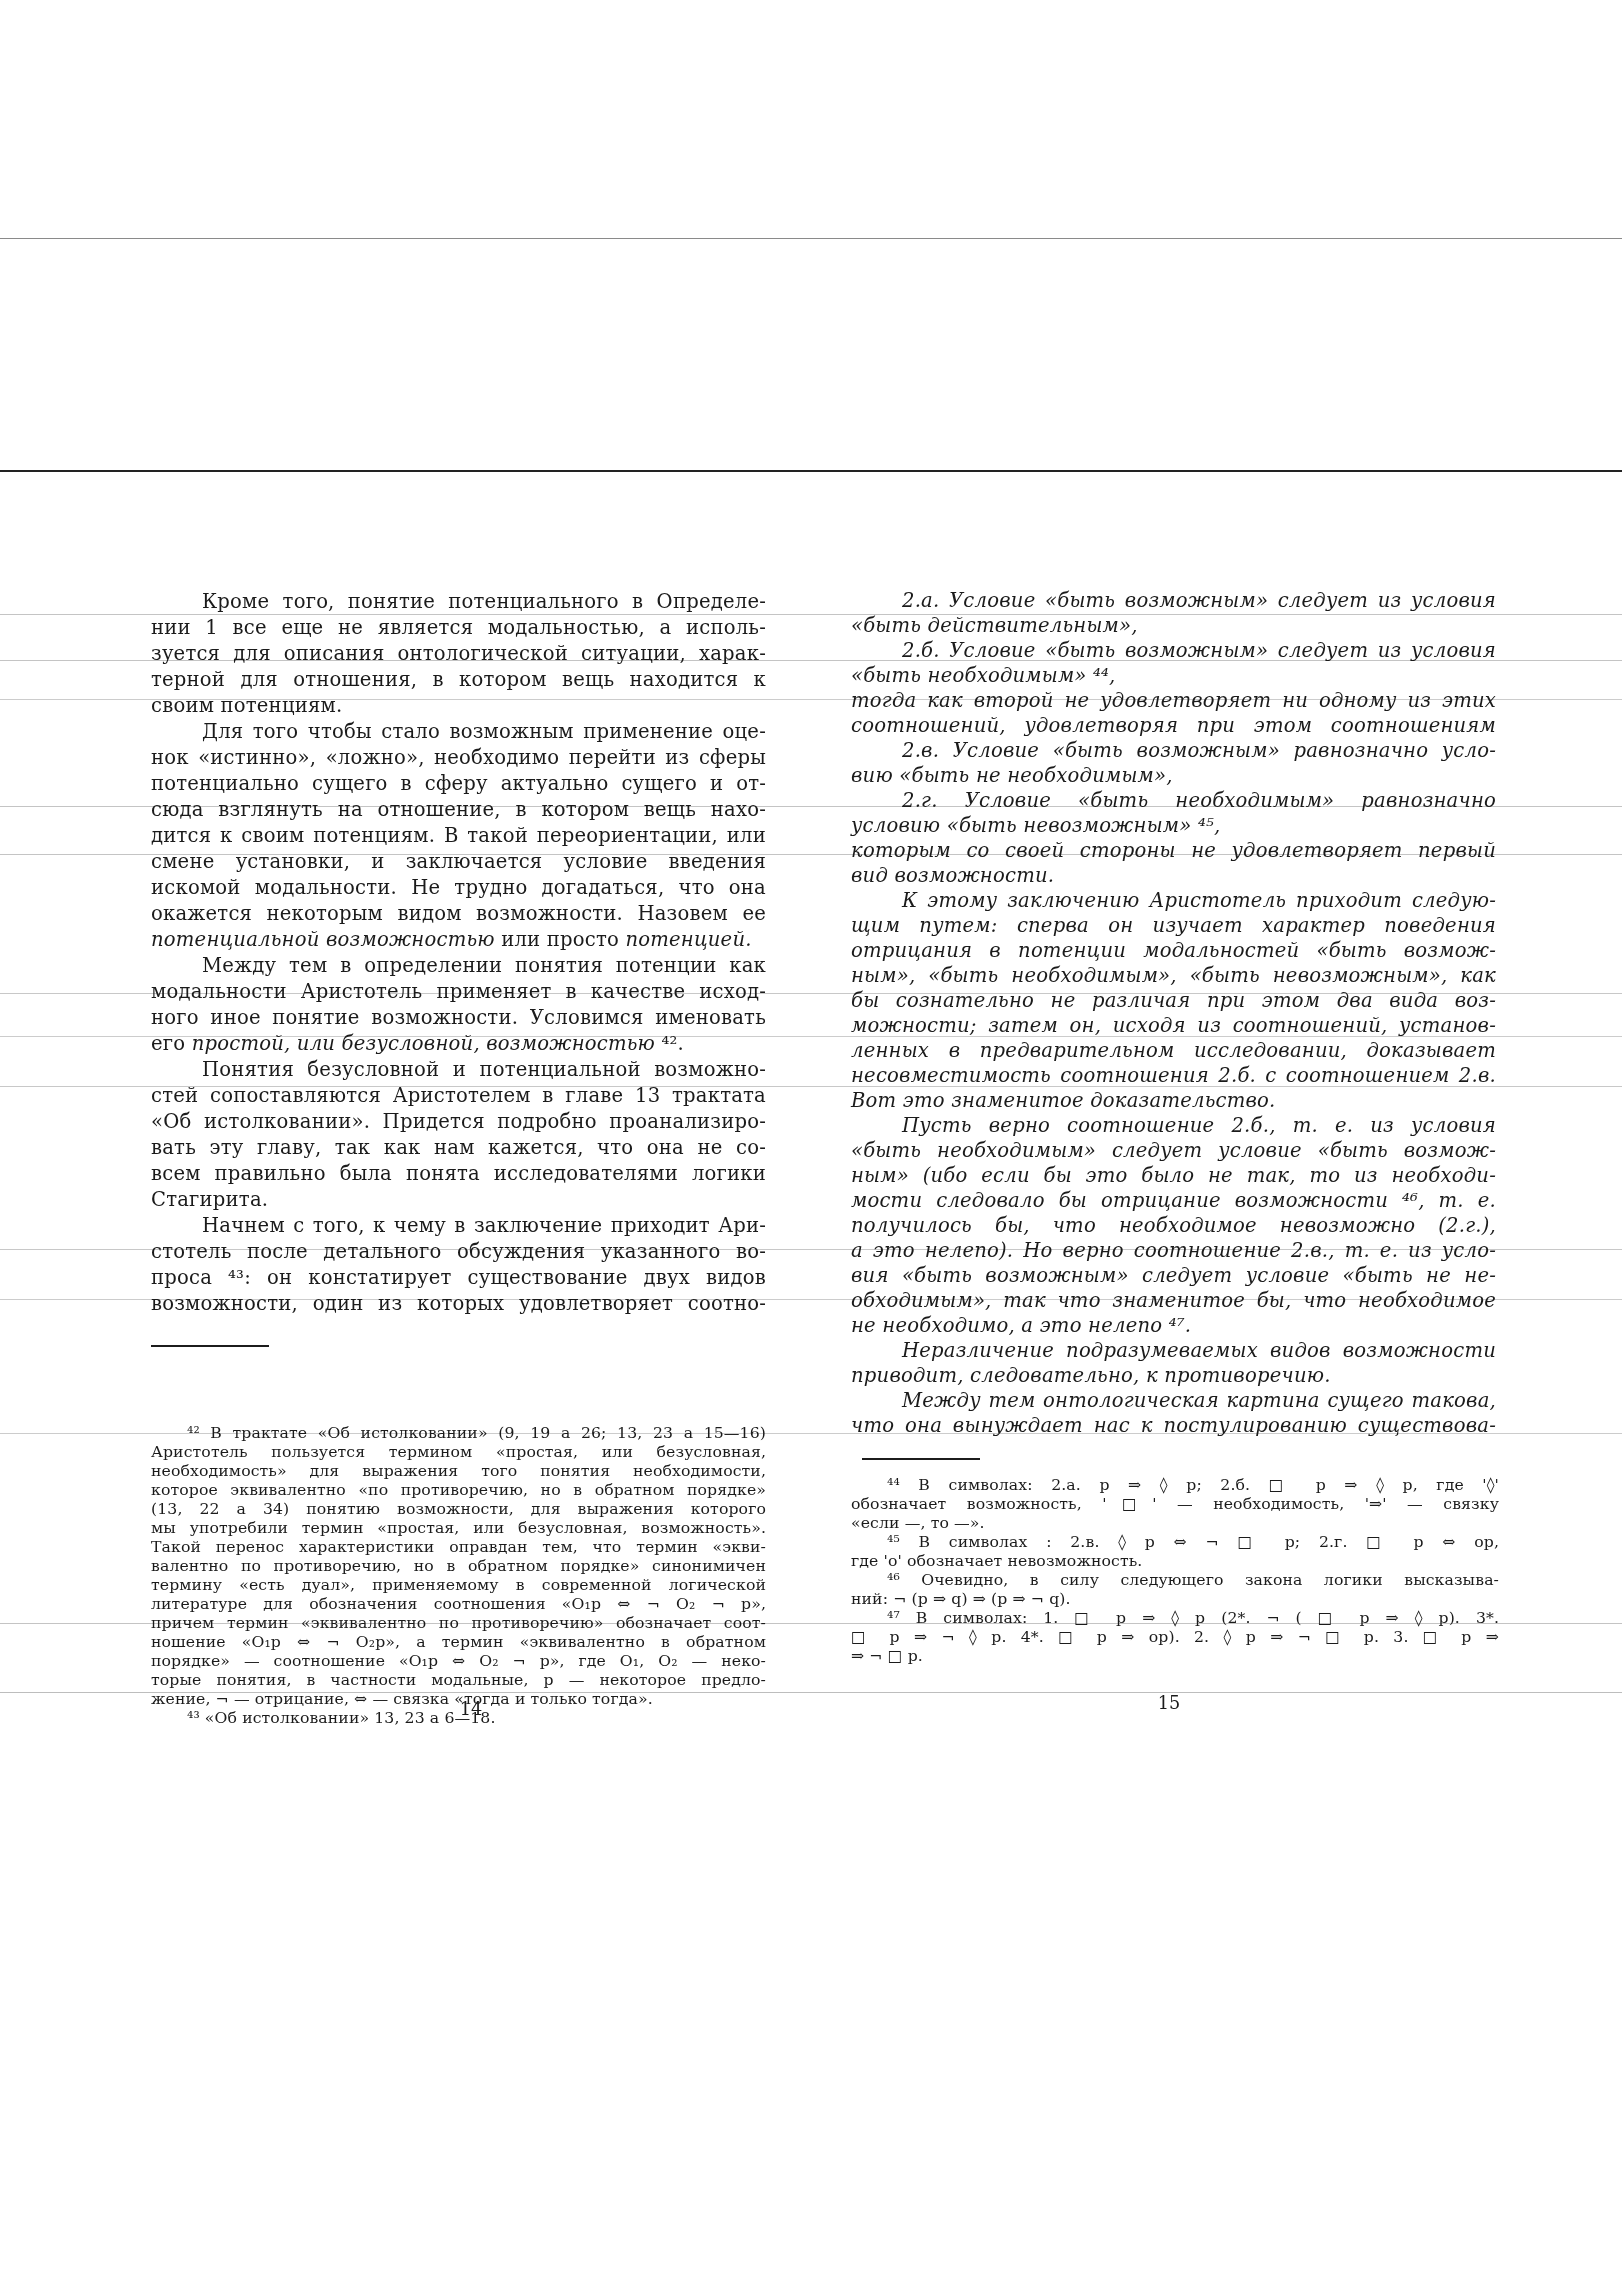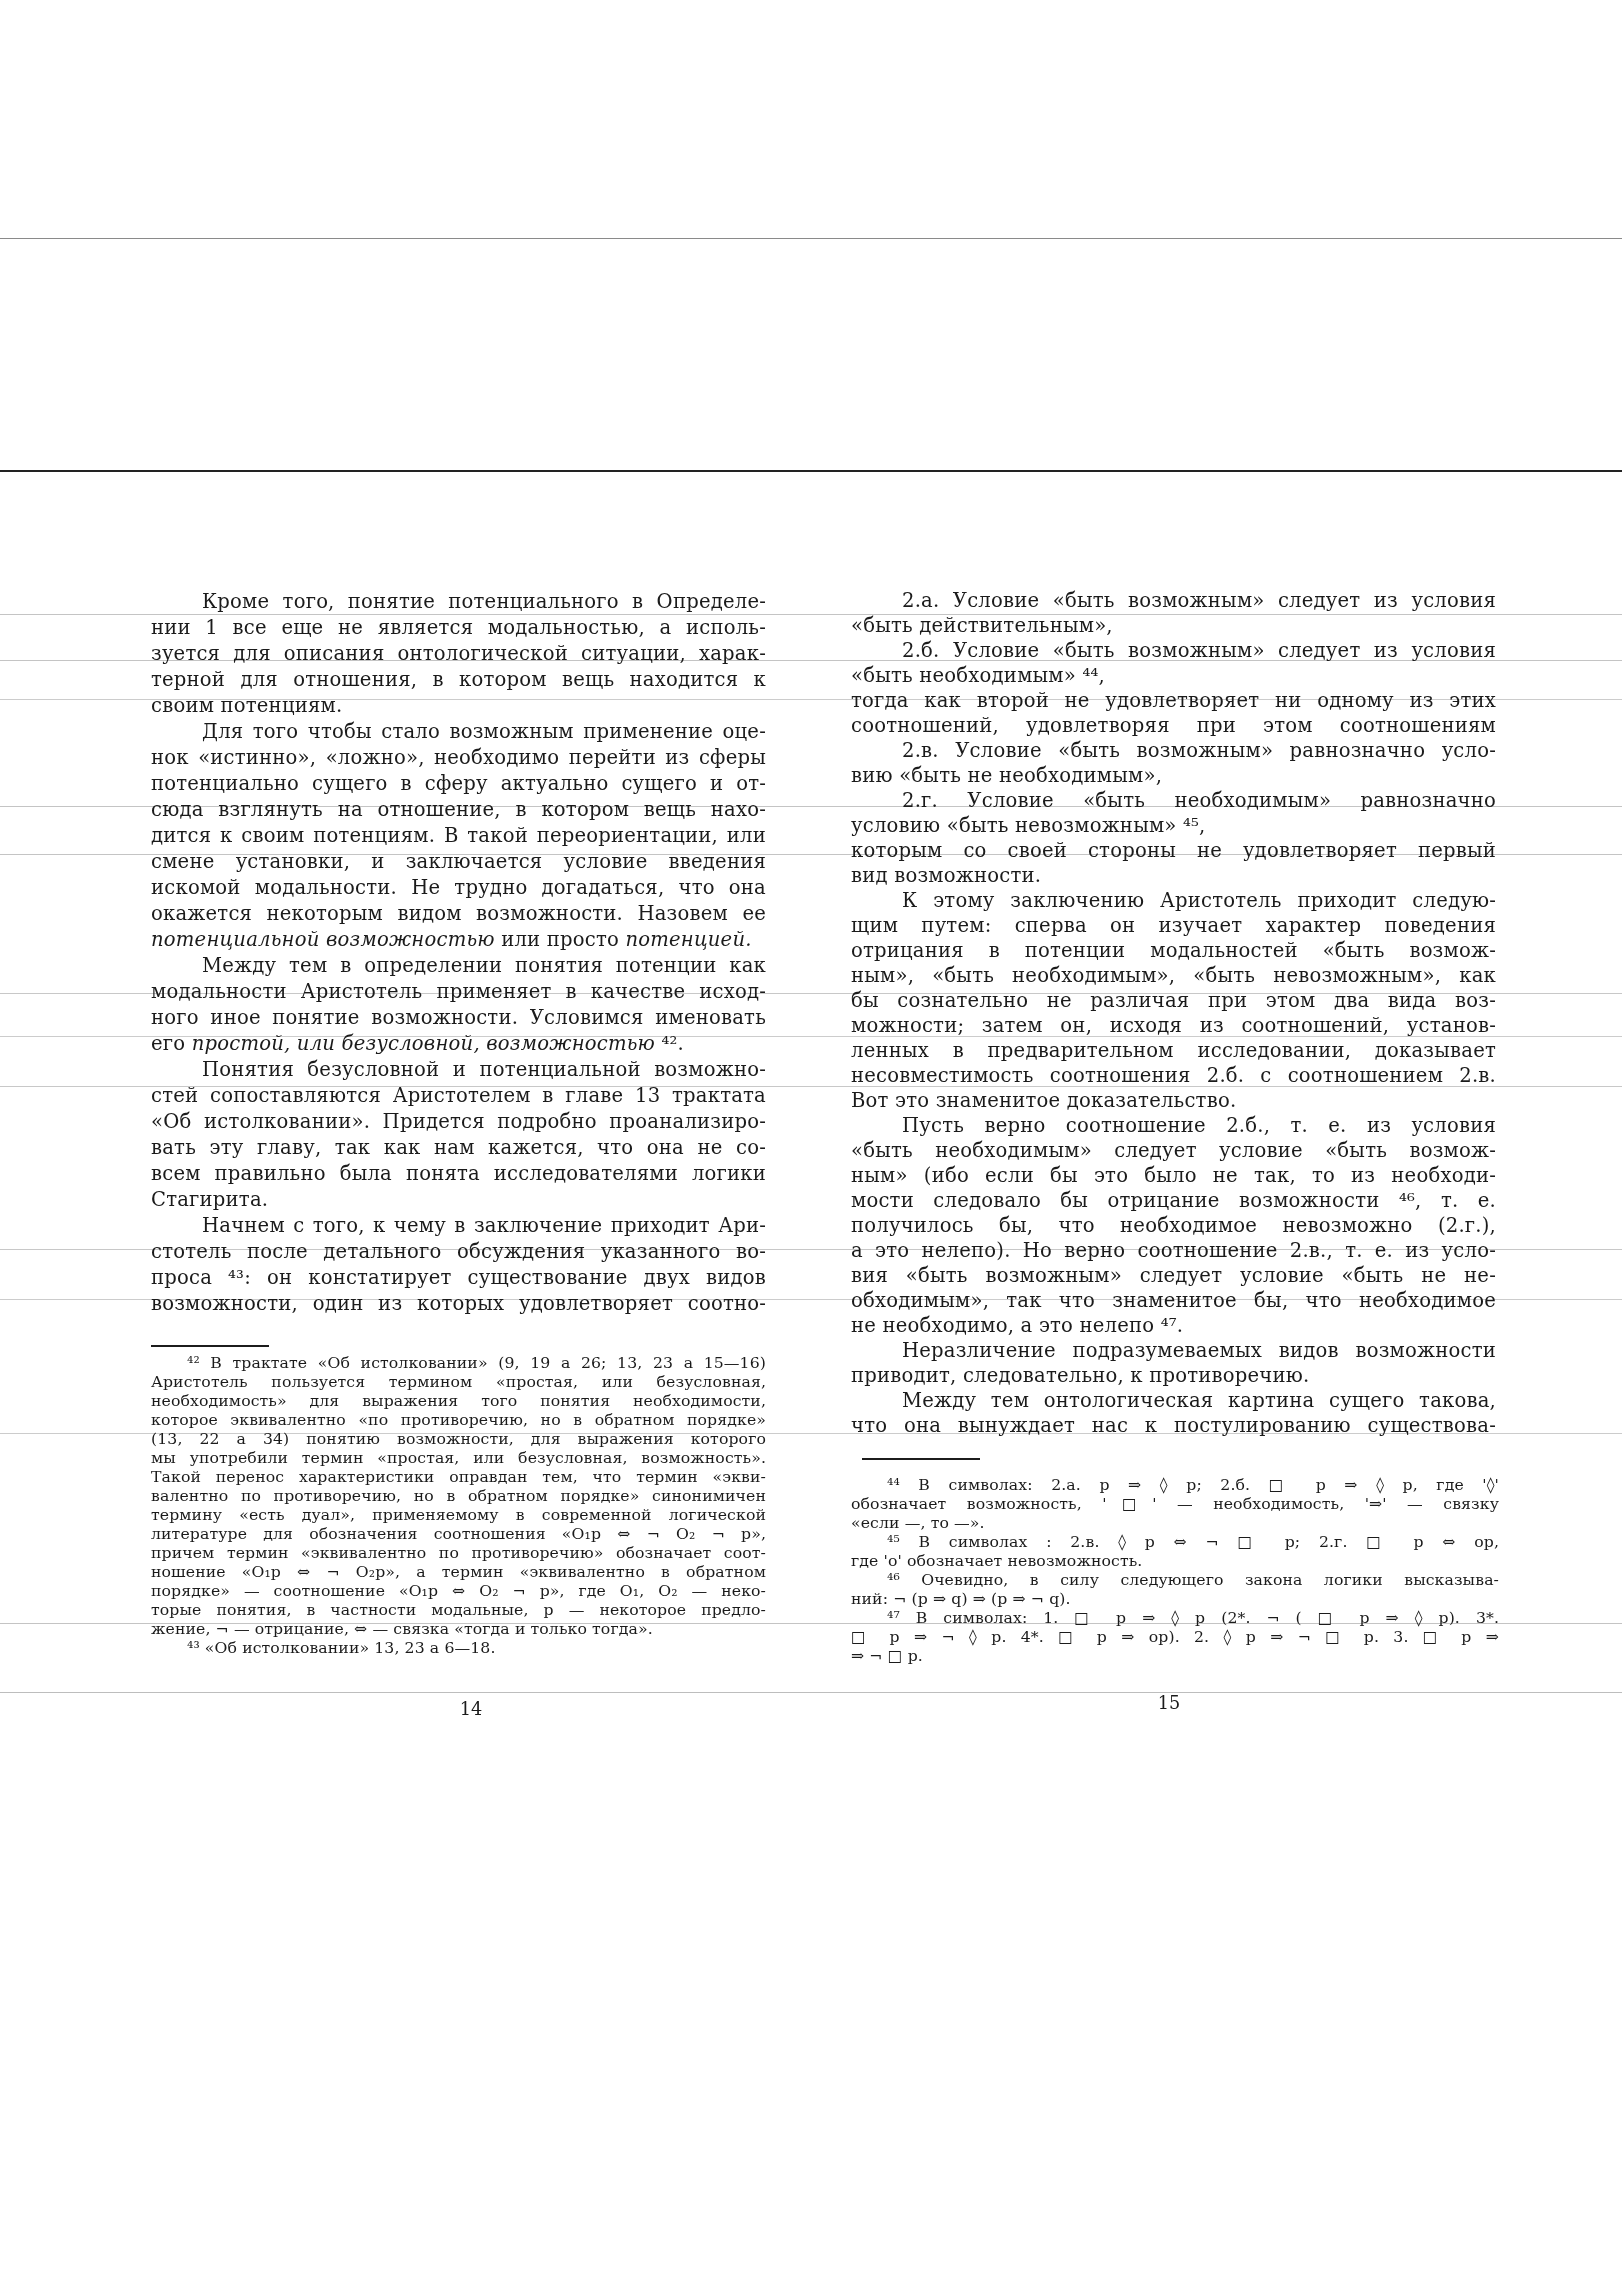--- a/index.html
+++ b/index.html
@@ -66,41 +66,41 @@
       <div class="tl"><span>«Об истолковании». Придется подробно проанализиро-</span></div>
       <div class="tl"><span>вать эту главу, так как нам кажется, что она не со-</span></div>
       <div class="tl"><span>всем правильно была понята исследователями логики</span></div>
       <div class="tl last"><span>Стагирита.</span></div>
       <div class="tl"><span class="ind"></span><span>Начнем с того, к чему в заключение приходит Ари-</span></div>
       <div class="tl"><span>стотель после детального обсуждения указанного во-</span></div>
       <div class="tl"><span>проса ⁴³: он констатирует существование двух видов</span></div>
       <div class="tl"><span>возможности, один из которых удовлетворяет соотно-</span></div>
     </div>
   <div class="sep" style="left:151px;top:1345px;width:118px;"></div>
-  <div class="col fn-col" style="left:151px;top:1353px;width:615px;">
+  <div class="col fn-col" style="left:151px;top:1423px;width:615px;">
       <div class="tl"><span class="ind"></span><span>⁴² В трактате «Об истолковании» (9, 19 а 26; 13, 23 а 15—16)</span></div>
       <div class="tl"><span>Аристотель пользуется термином «простая, или безусловная,</span></div>
       <div class="tl"><span>необходимость» для выражения того понятия необходимости,</span></div>
       <div class="tl"><span>которое эквивалентно «по противоречию, но в обратном порядке»</span></div>
       <div class="tl"><span>(13, 22 а 34) понятию возможности, для выражения которого</span></div>
       <div class="tl"><span>мы употребили термин «простая, или безусловная, возможность».</span></div>
       <div class="tl"><span>Такой перенос характеристики оправдан тем, что термин «экви-</span></div>
       <div class="tl"><span>валентно по противоречию, но в обратном порядке» синонимичен</span></div>
       <div class="tl"><span>термину «есть дуал», применяемому в современной логической</span></div>
       <div class="tl"><span>литературе для обозначения соотношения «O₁p ⇔ ¬ O₂ ¬ p»,</span></div>
       <div class="tl"><span>причем термин «эквивалентно по противоречию» обозначает соот-</span></div>
       <div class="tl"><span>ношение «O₁p ⇔ ¬ O₂p», а термин «эквивалентно в обратном</span></div>
       <div class="tl"><span>порядке» — соотношение «O₁p ⇔ O₂ ¬ p», где O₁, O₂ — неко-</span></div>
       <div class="tl"><span>торые понятия, в частности модальные, p — некоторое предло-</span></div>
       <div class="tl last"><span>жение, ¬ — отрицание, ⇔ — связка «тогда и только тогда».</span></div>
       <div class="tl last"><span class="ind"></span><span>⁴³ «Об истолковании» 13, 23 а 6—18.</span></div>
     </div>
   <div class="pagenum" style="left:448px;top:1699px;">14</div>
 
-  <div id="right-main" class="col main-col" style="left:851px;top:588px;width:645px;">
+  <div id="right-main" class="col main-col" style="left:851px;top:588px;width:645px;font-style:italic;">
       <div class="tl"><span class="ind"></span><span>2.а. Условие «быть возможным» следует из условия</span></div>
       <div class="tl last"><span>«быть действительным»,</span></div>
       <div class="tl"><span class="ind"></span><span>2.б. Условие «быть возможным» следует из условия</span></div>
       <div class="tl last"><span>«быть необходимым» ⁴⁴,</span></div>
       <div class="tl"><span>тогда как второй не удовлетворяет ни одному из этих</span></div>
       <div class="tl"><span>соотношений, удовлетворяя при этом соотношениям</span></div>
       <div class="tl"><span class="ind"></span><span>2.в. Условие «быть возможным» равнозначно усло-</span></div>
       <div class="tl last"><span>вию «быть не необходимым»,</span></div>
       <div class="tl"><span class="ind"></span><span>2.г. Условие «быть необходимым» равнозначно</span></div>
       <div class="tl last"><span>условию «быть невозможным» ⁴⁵,</span></div>

